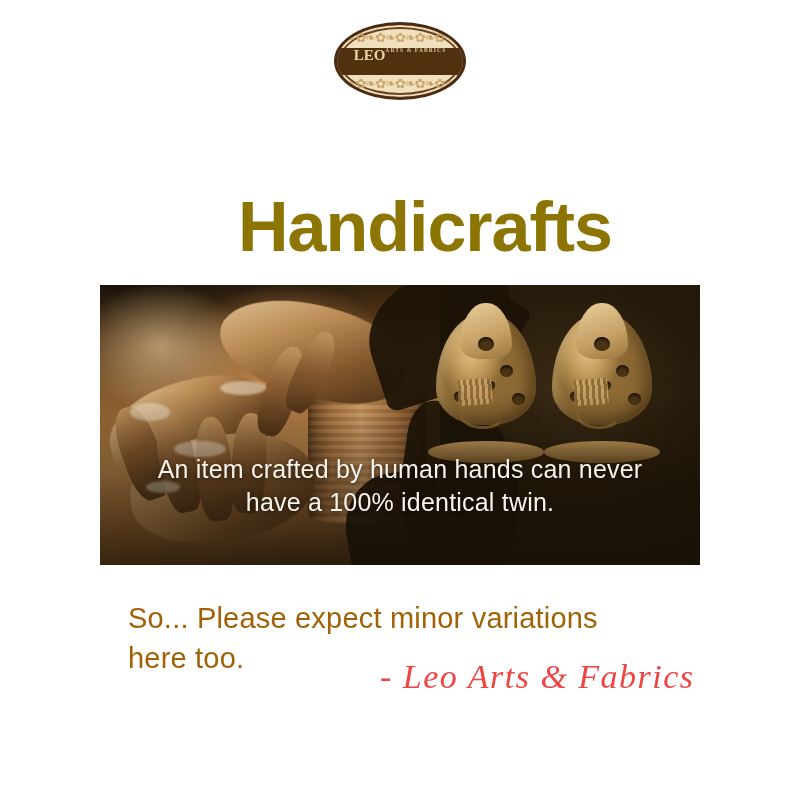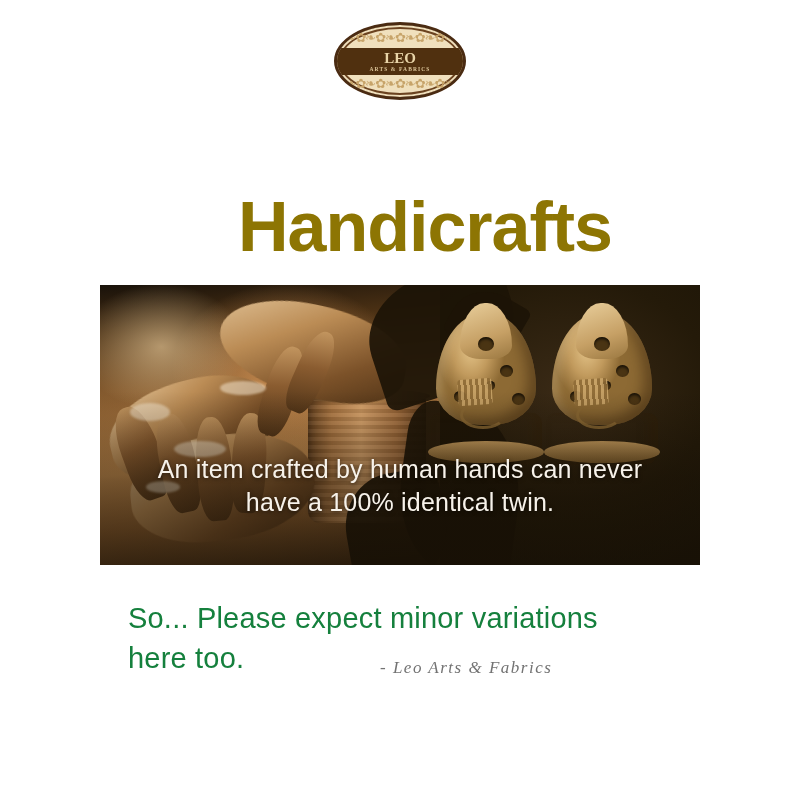--- a/index.html
+++ b/index.html
@@ -55,22 +55,21 @@
   .logo-orn.top { top: 2px; }
   .logo-orn.bottom { bottom: 2px; }
   .logo-band {
     position: absolute;
     left: 0;
     top: 23px;
     width: 100%;
     height: 27px;
     background: #50300f;
     display: flex;
-    flex-direction: column;
-    align-items: center;
+    flex-direction: row;
     justify-content: center;
   }
   .logo-band-side {
     position: absolute;
     top: 22px;
     height: 29px;
     width: 26px;
     color: #c7a46a;
     font-size: 11px;
     line-height: 29px;
@@ -311,35 +310,35 @@
   }
 
   
   .footer {
     position: absolute;
     left: 128px;
     top: 598px;
     width: 560px;
   }
   .footer-line {
-    color: #15803d;
+    color: #a16207;
     font-family: "Liberation Sans", sans-serif;
     font-size: 29px;
     line-height: 1.38;
     letter-spacing: .2px;
     max-width: 530px;
   }
   .signature {
     position: absolute;
     left: 252px;
     top: 60px;
-    color: #737373;
+    color: #ef4444;
     font-family: "Liberation Serif", serif;
     font-style: italic;
-    font-size: 17px;
+    font-size: 34px;
     letter-spacing: 1.5px;
     white-space: nowrap;
   }
 </style>
 </head>
 <body>
 
 <div id="poster">
 
   <div class="logo-wrap">

